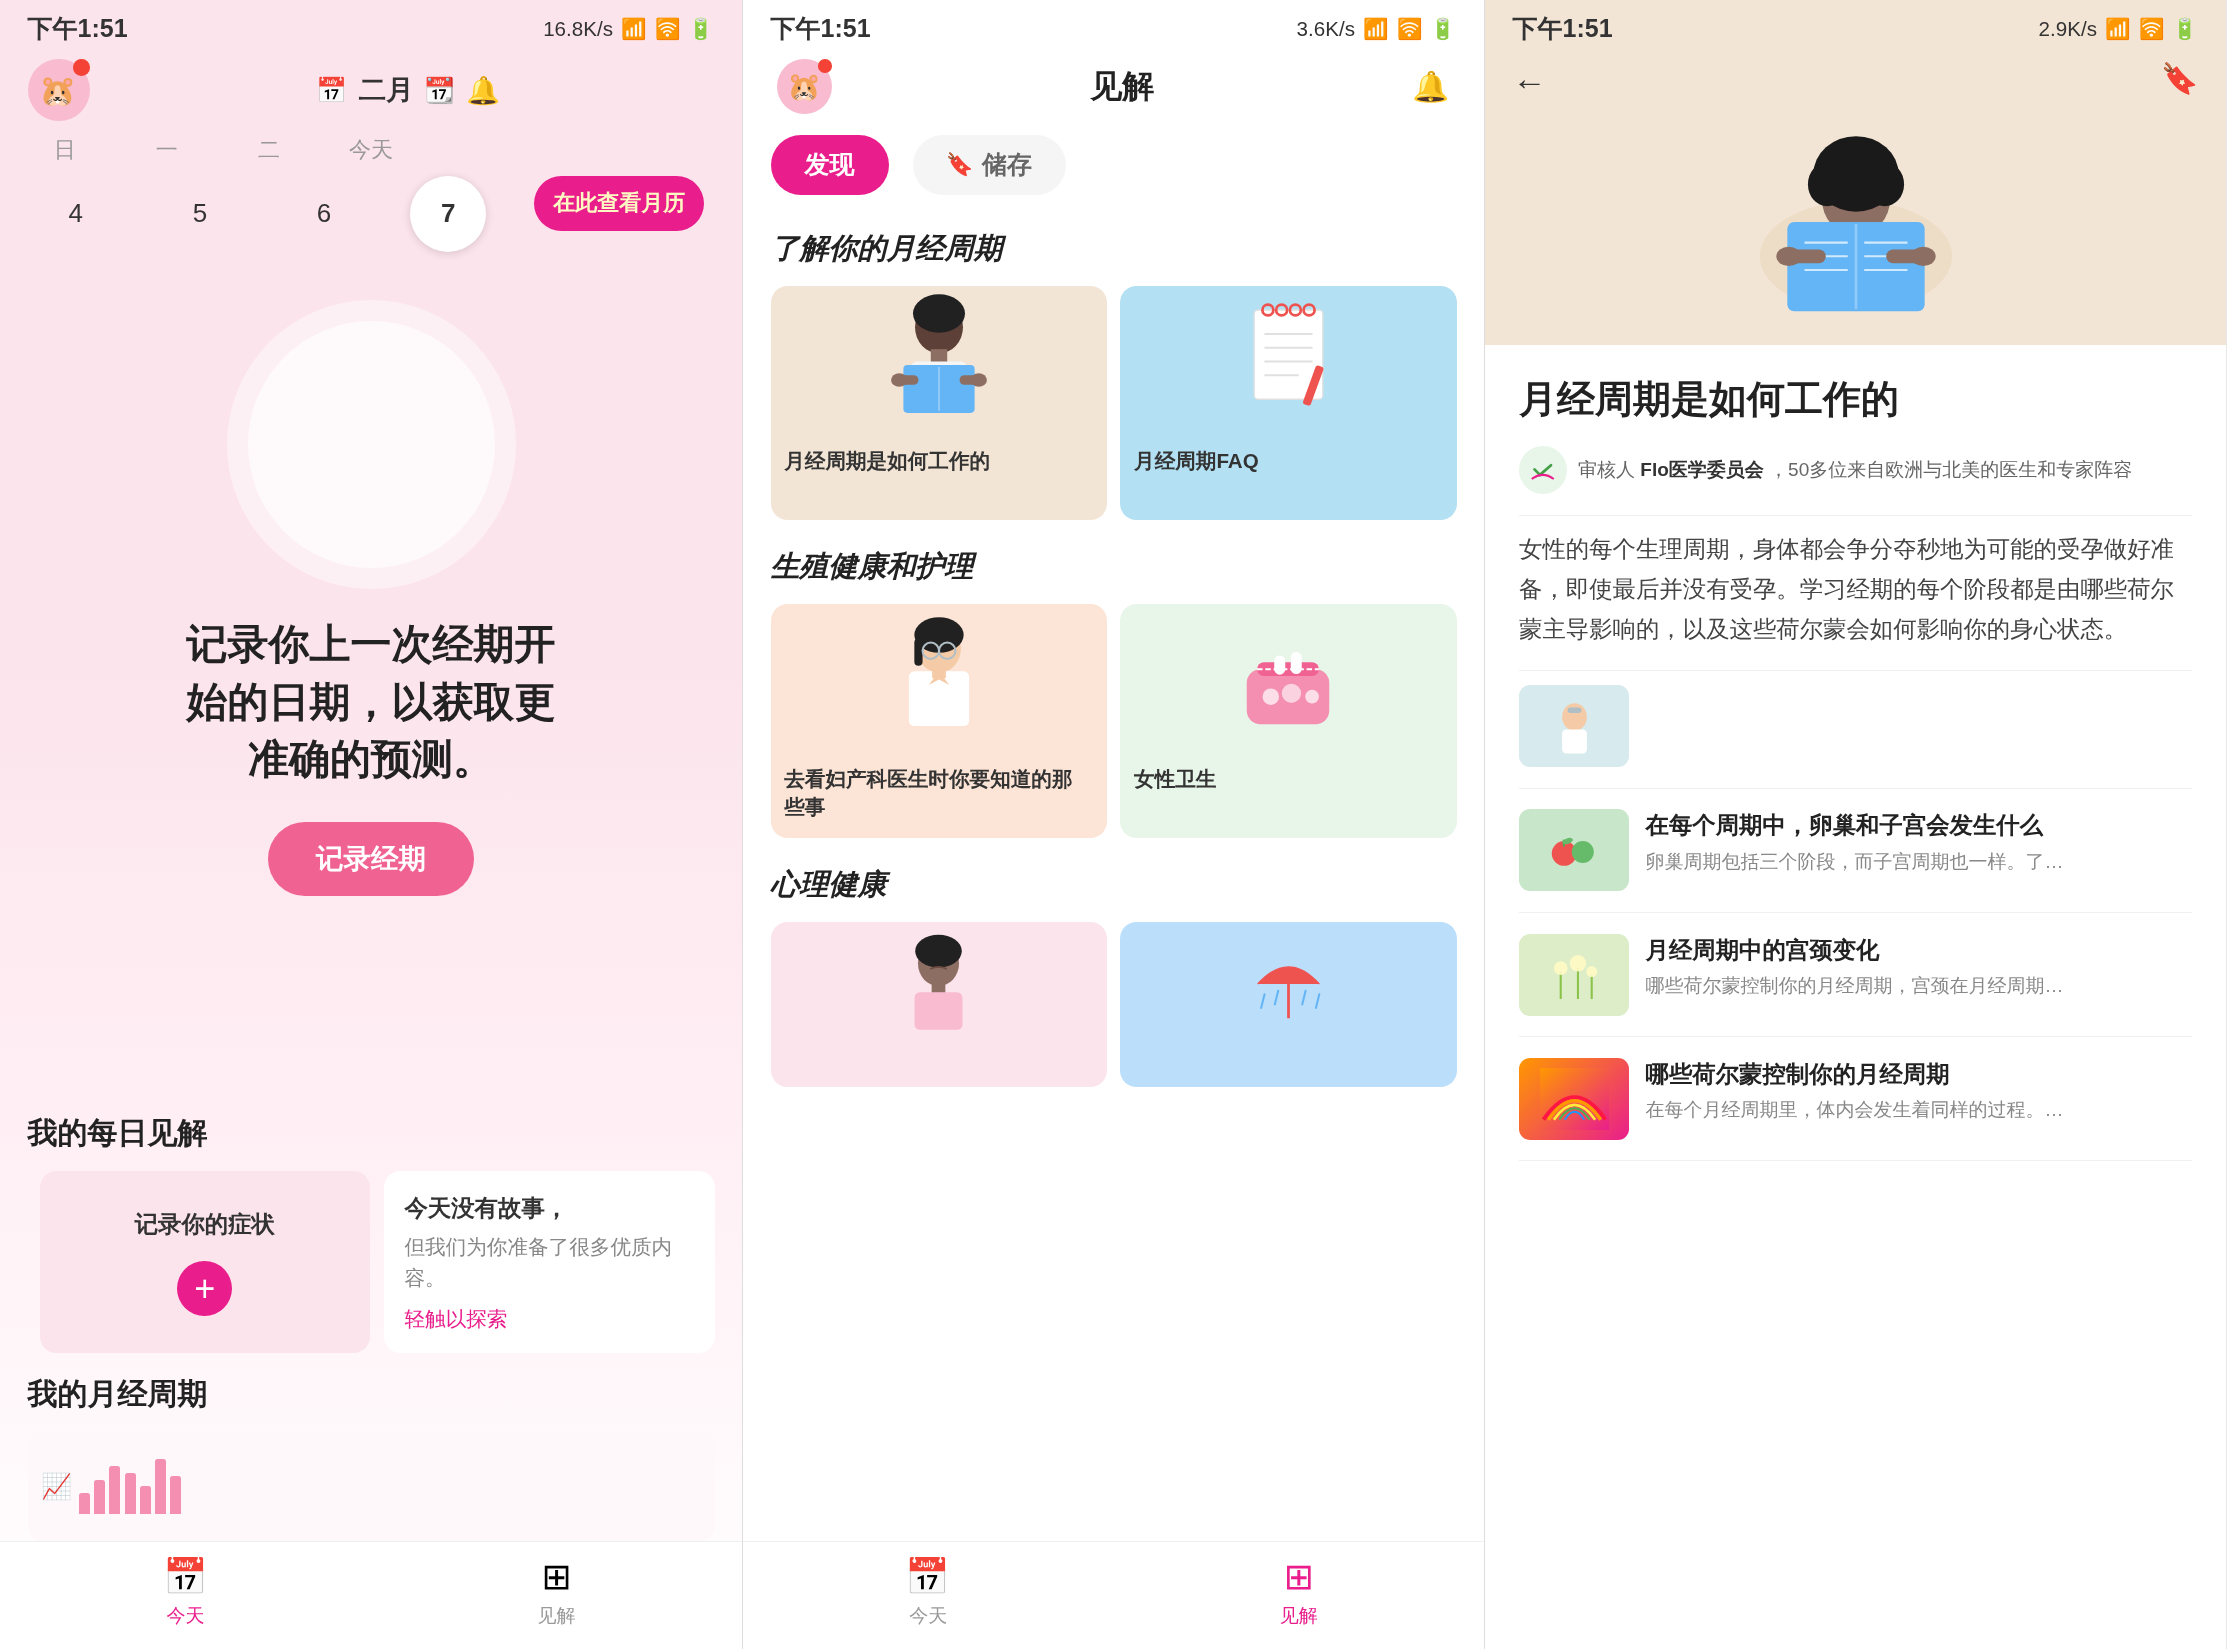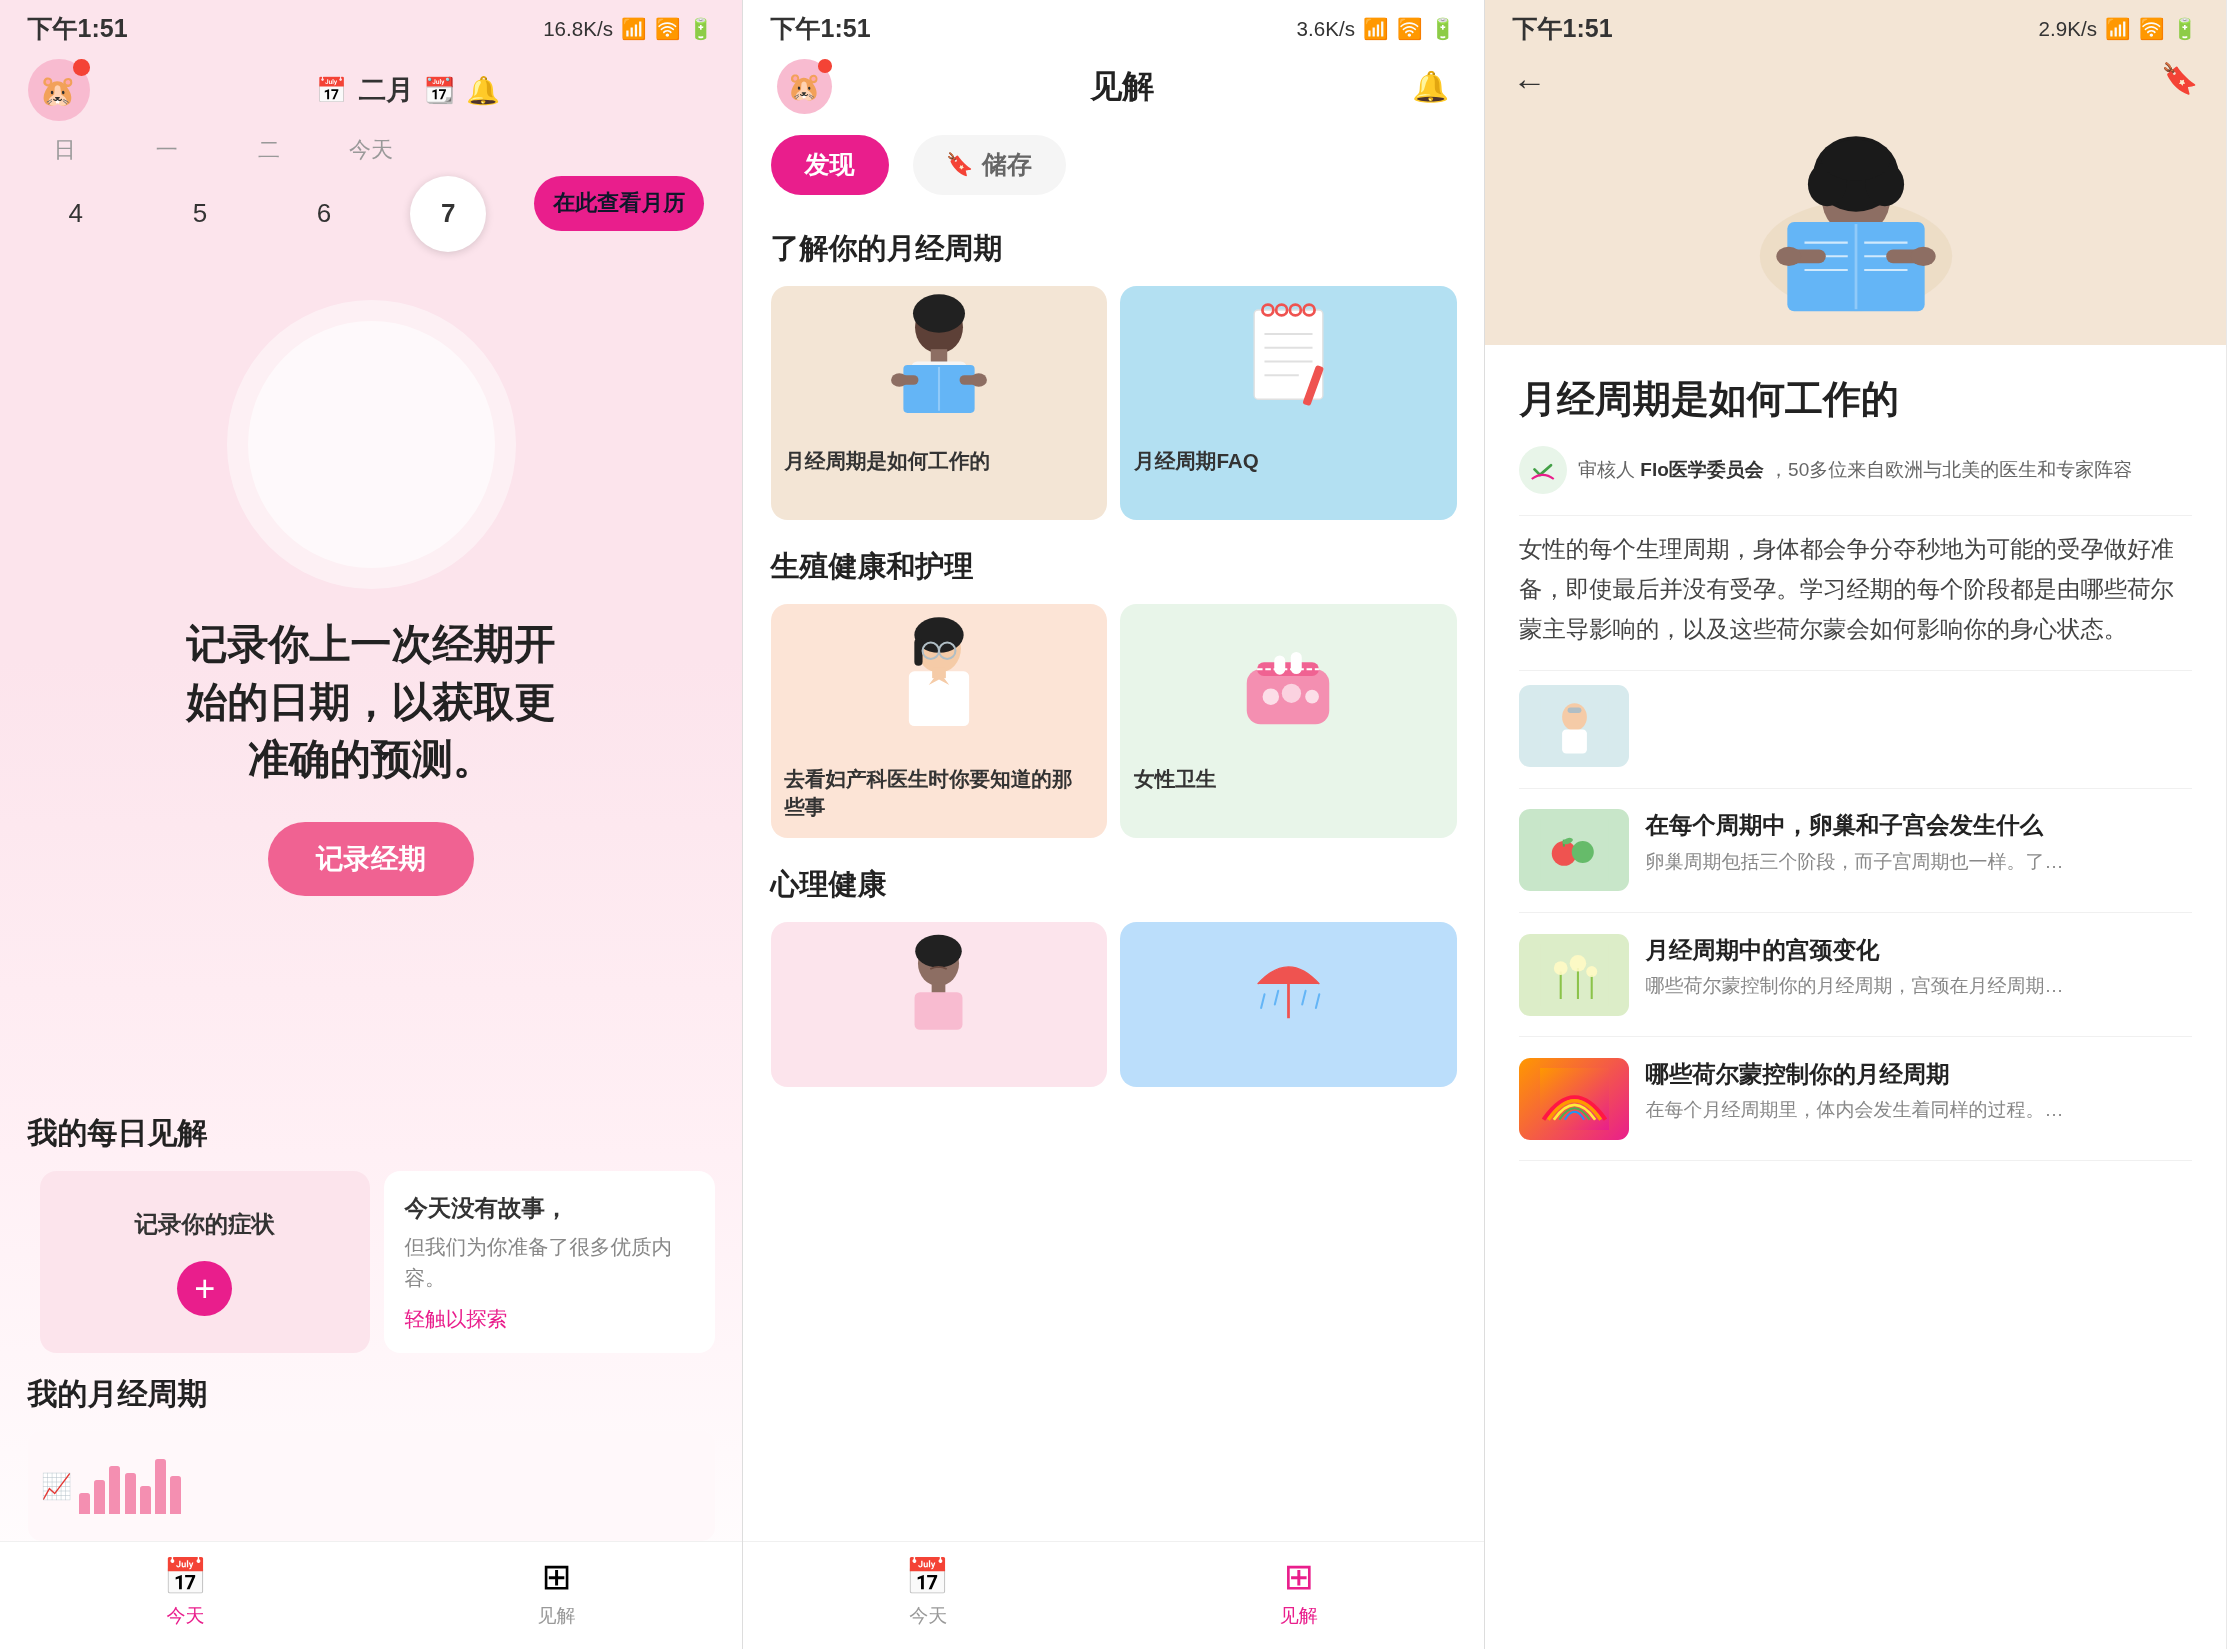--- a/index.html
+++ b/index.html
@@ -94,21 +94,21 @@
       border-radius: 50%;
       font-weight: 500;
     }
     .p1-date-row .date-cell.today {
       background: white;
       box-shadow: 0 1.4px 8.2px rgba(0,0,0,0.15);
       font-weight: 700;
     }
     .p1-date-row .date-cell.view-cal {
       background: #e91e8c;
-      color: #0f172a;
+      color: #fef9c3;
       border-radius: 27.5px;
       width: auto;
       padding: 0 19px;
       font-size: 22px;
       font-weight: 600;
       height: 55px;
     }
 
     .p1-main-content {
       flex: 1;
@@ -286,20 +286,21 @@
     .p2-scroll {
       flex: 1;
       overflow-y: auto;
       padding: 0 27.5px;
     }
     .p2-section-title {
       font-size: 29px;
       font-weight: 700;
       color: #222;
       margin: 20.6px 0 16.5px;
+      font-style: italic;
     }
     .p2-cards-grid {
       display: grid;
       grid-template-columns: 1fr 1fr;
       gap: 13.7px;
       margin-bottom: 27.5px;
     }
     .p2-card {
       border-radius: 16.5px;
       overflow: hidden;

